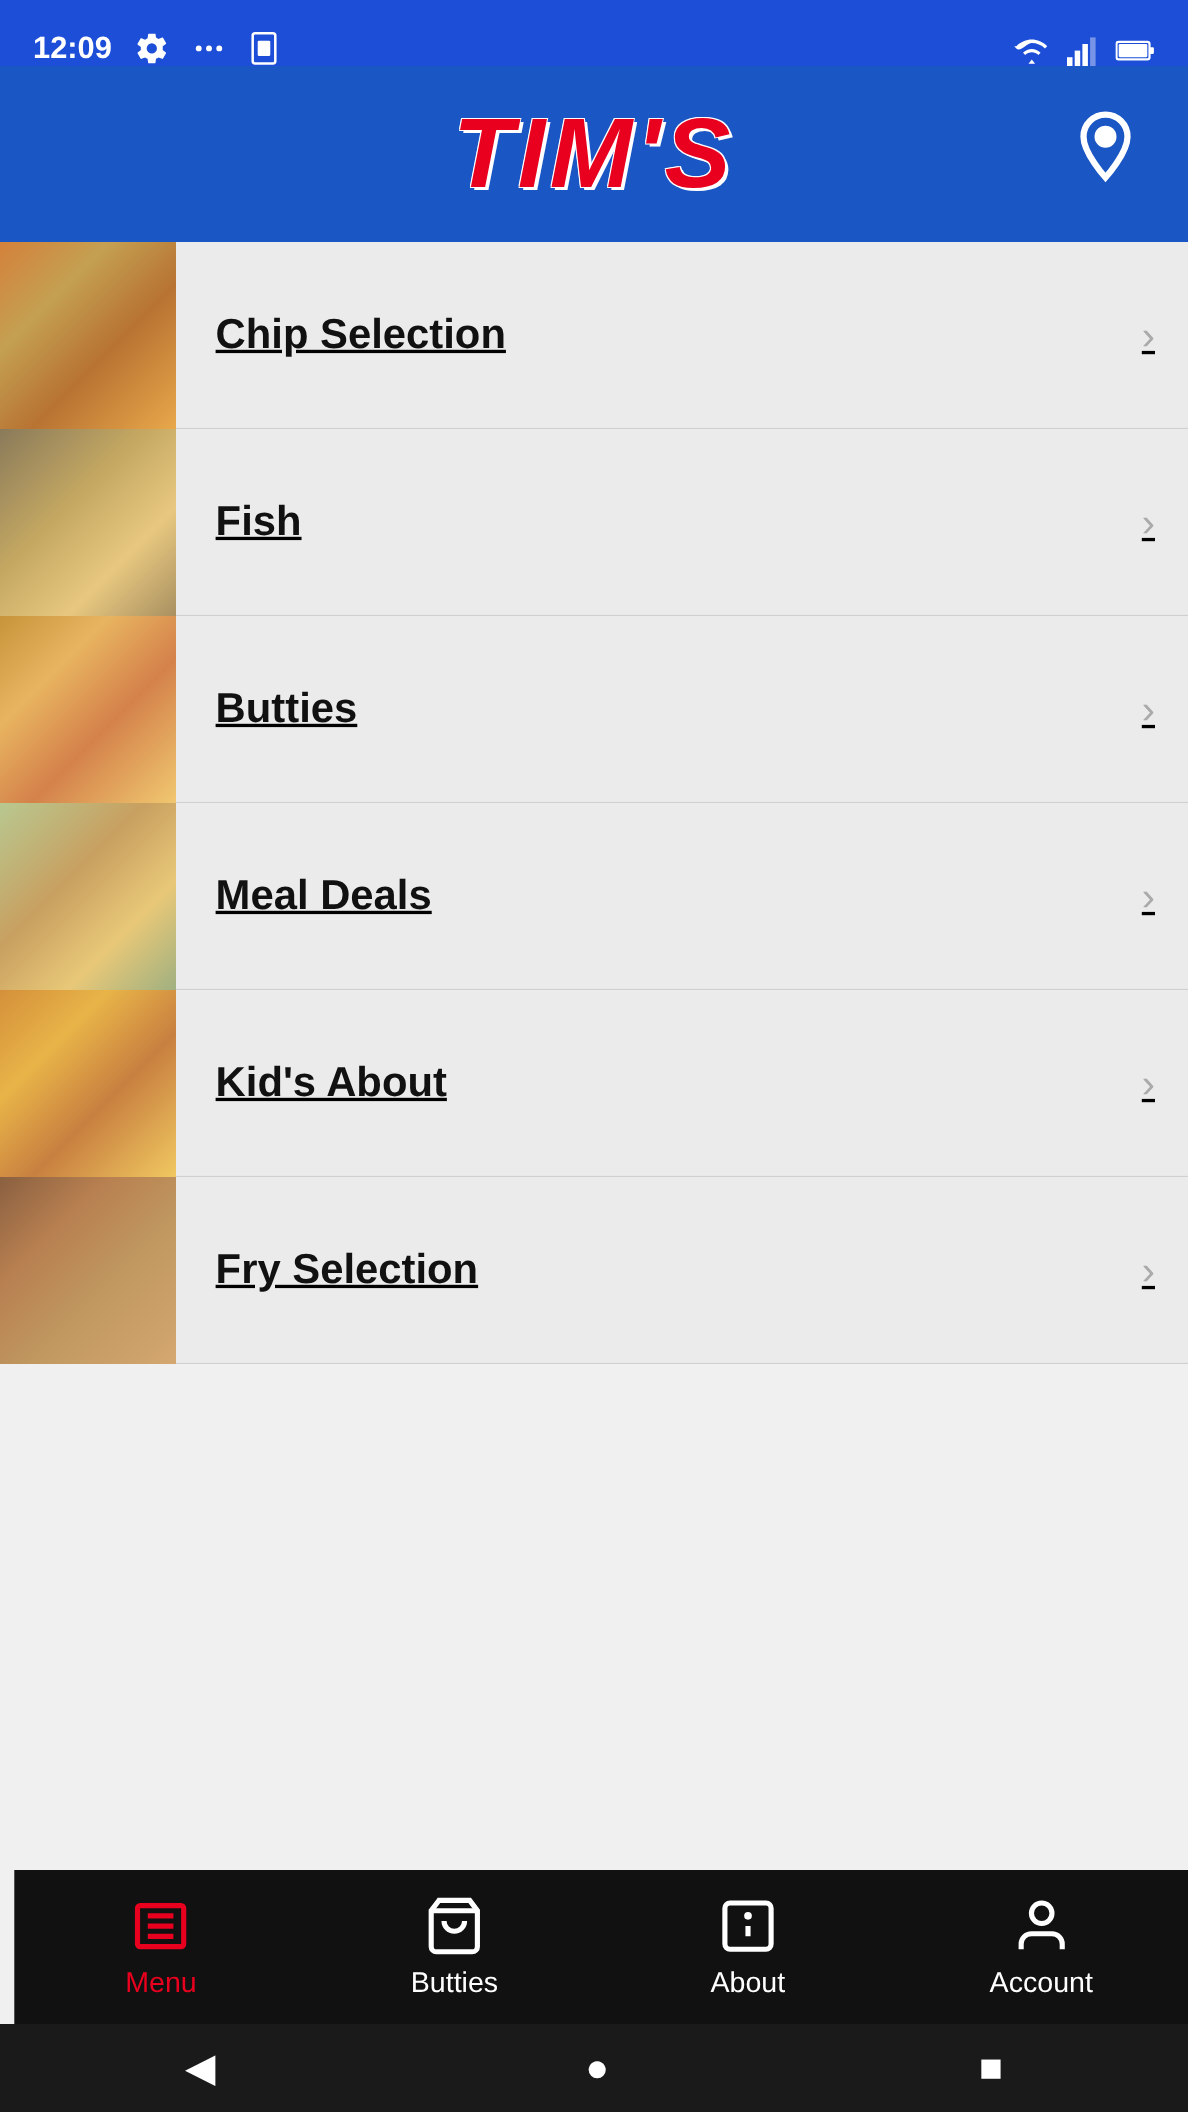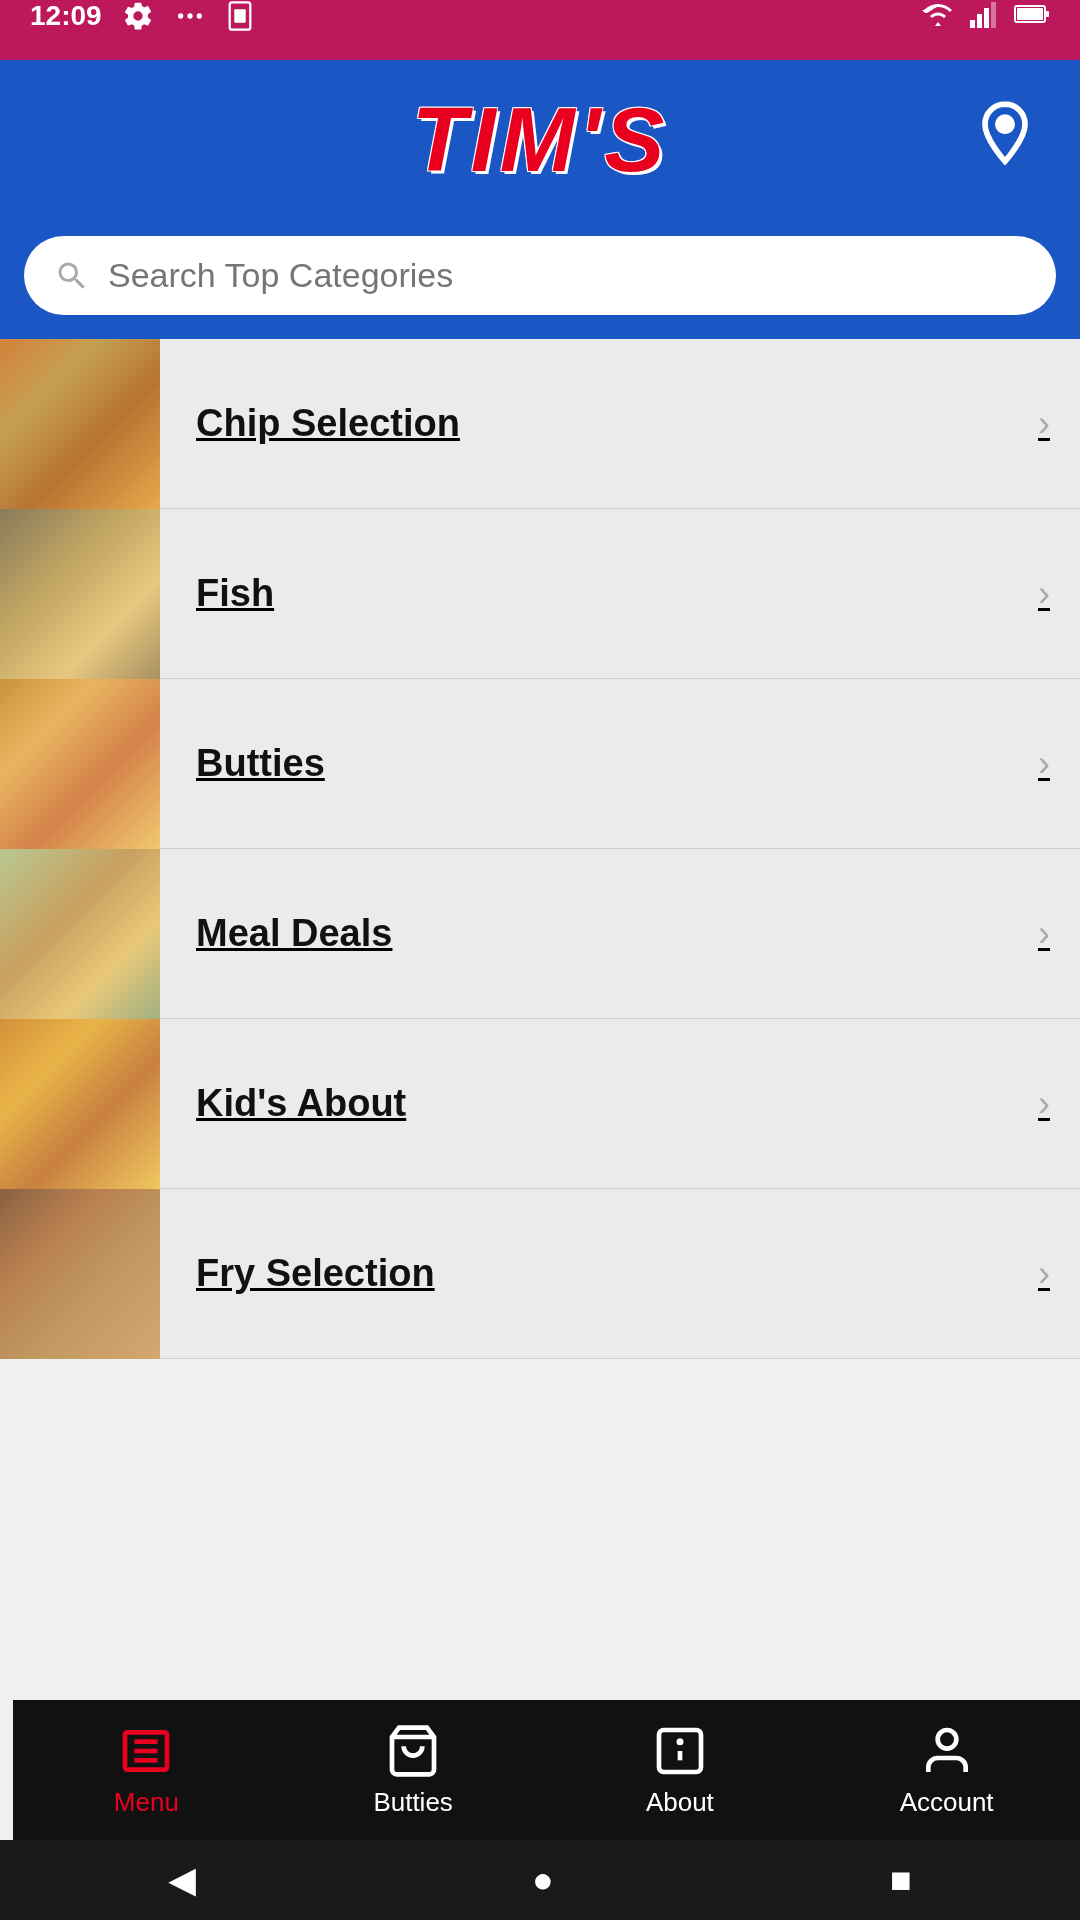--- a/index.html
+++ b/index.html
@@ -9,24 +9,24 @@
       width: 1080px;
       height: 1920px;
       font-family: 'Arial', sans-serif;
       background: #f0f0f0;
       overflow: hidden;
       position: relative;
     }
 
     
     .status-bar {
-      background: #be185d;
+      background: #1d4ed8;
       height: 60px;
       display: flex;
-      align-items: flex-start;
+      align-items: flex-end;
       justify-content: space-between;
       padding: 0 30px;
       color: white;
       font-size: 28px;
       font-weight: bold;
     }
     .status-left { display: flex; align-items: center; gap: 20px; }
     .status-right { display: flex; align-items: center; gap: 14px; }
 
     
@@ -249,28 +249,20 @@
       <span class="logo-text">TIM'S</span>
     </div>
     <button class="location-btn">
       <svg width="70" height="80" viewBox="0 0 24 28" fill="none" stroke="white" stroke-width="2">
         <path d="M12 2C8.13 2 5 5.13 5 9c0 5.25 7 13 7 13s7-7.75 7-13c0-3.87-3.13-7-7-7z"></path>
         <circle cx="12" cy="9" r="2.5" fill="white"></circle>
       </svg>
     </button>
   </div>
 
-  <div class="search-bar">
-    <div class="search-input-wrapper">
-      <svg width="36" height="36" viewBox="0 0 24 24" fill="#aaa">
-        <path d="M15.5 14h-.79l-.28-.27A6.47 6.47 0 0016 9.5 6.5 6.5 0 109.5 16c1.61 0 3.09-.59 4.23-1.57l.27.28v.79l5 4.99L20.49 19l-4.99-5zm-6 0C7.01 14 5 11.99 5 9.5S7.01 5 9.5 5 14 7.01 14 9.5 11.99 14 9.5 14z"></path>
-      </svg>
-      <input class="search-input" type="text" readonly="" placeholder="Search Top Categories" style="">
-    </div>
-  </div>
 
   <div class="scroll-area">
     <div class="categories-list" id="categories-container">
     <div class="category-item">
       <div class="category-image img-chips"></div>
       <span class="category-label">Chip Selection</span>
       <span class="category-chevron">›</span>
     </div>
         <div class="category-item">
       <div class="category-image img-fish"></div>

